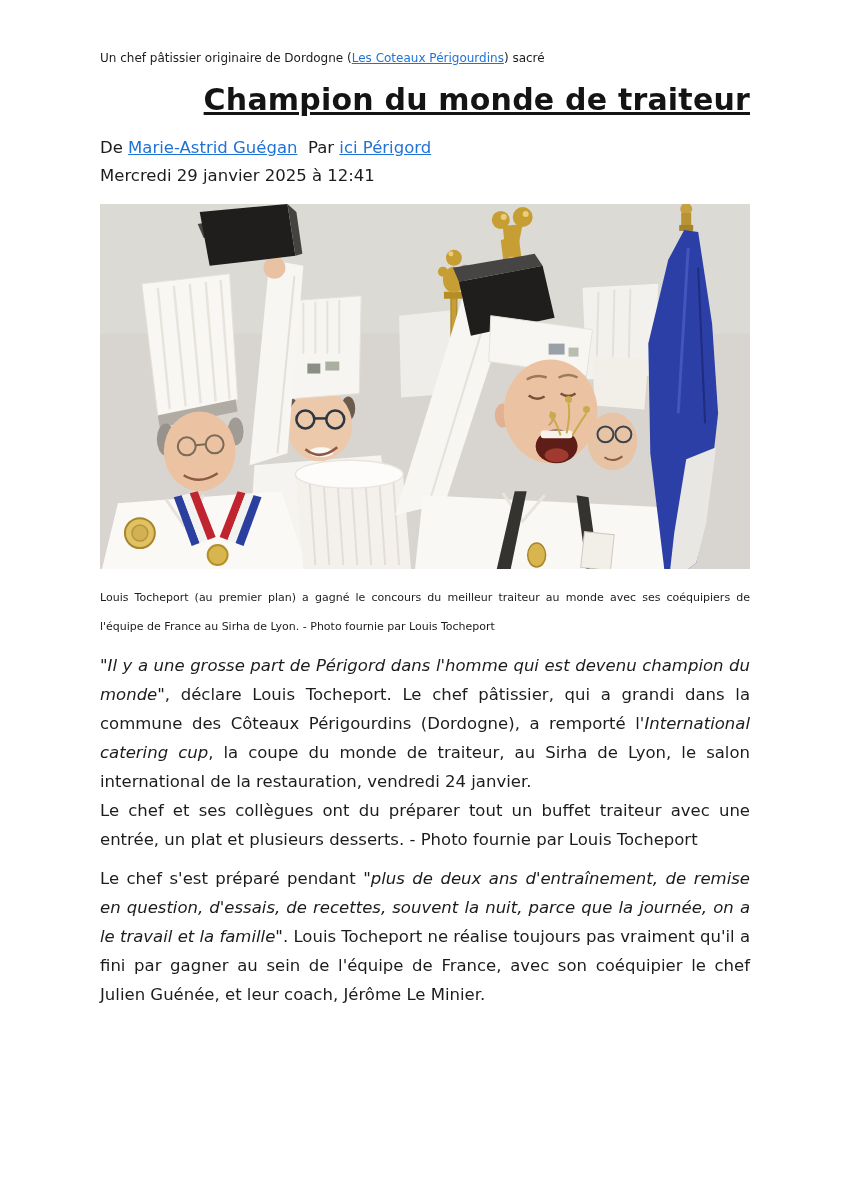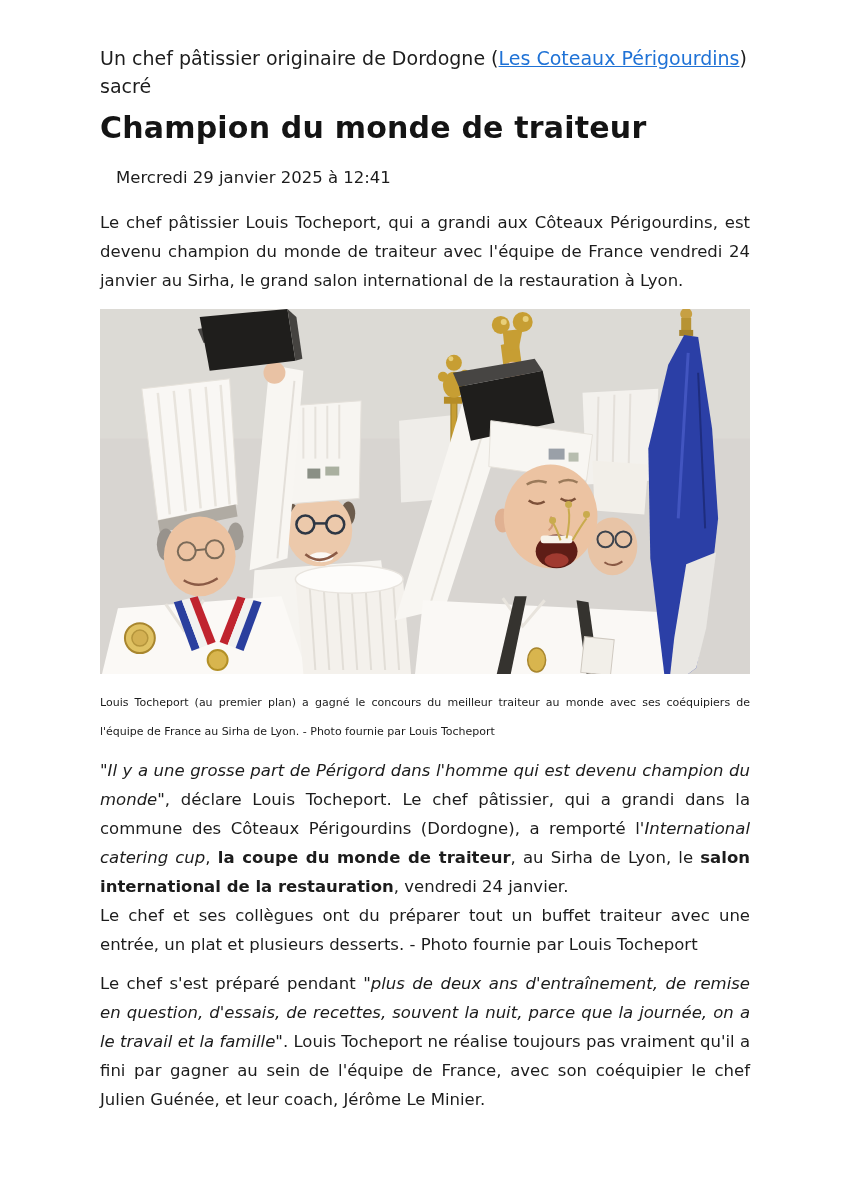--- a/index.html
+++ b/index.html
@@ -10,51 +10,51 @@
   }
   html,body{margin:0;padding:0;}
   body{
     width:848px;height:1200px;
     background:var(--page-background);
     font-family:"DejaVu Sans","Liberation Sans",sans-serif;
     color:var(--text-color);
   }
   .page{position:relative;width:848px;height:1200px;overflow:hidden;background:var(--page-background);}
   .content{position:absolute;left:100px;top:44px;width:650px;}
-  .kicker{font-size:19px;line-height:28px;margin:0;}
+  .kicker{font-size:12px;line-height:28px;margin:0;}
   a.doclink{color:var(--link-color);text-decoration:underline;cursor:pointer;}
   h1.title{
     font-size:30px;line-height:40px;font-weight:700;
-    text-align:left;color:var(--title-color);
-    margin:8px 0 8px 0;letter-spacing:.2px;
+    text-align:right;color:var(--title-color);
+    margin:8px 0 8px 0;letter-spacing:.2px;text-decoration:underline;
   }
   p.byline{font-size:16.5px;line-height:28px;margin:14px 0 0 0;white-space:pre-wrap;}
-  p.dateline{font-size:16.5px;line-height:28px;margin:16px;}
+  p.dateline{font-size:16.5px;line-height:28px;margin:0;}
   p.body{font-size:16.5px;line-height:29px;margin:10px 0 0 0;text-align:justify;}
   .it{font-style:italic;}
-  .b{font-weight:700;}
+  .b{font-weight:400;}
   figure.photo{margin:14px 0 0 0;width:650px;height:365px;}
   figure.photo svg{display:block;width:650px;height:365px;}
   p.caption{font-size:11px;line-height:29px;margin:14px 0 0 0;text-align:justify;}
   p.closing{font-size:16.5px;line-height:29px;margin:12px 0 0 0;}
 </style>
 </head>
 <body>
 
 <div class="page">
   <div class="content">
 
     <p class="kicker"><span>Un chef pâtissier originaire de Dordogne (</span><a class="doclink">Les Coteaux Périgourdins</a><span>) sacré</span></p>
 
     <h1 class="title">Champion du monde de traiteur</h1>
 
+    <p class="byline"><span>De </span><a class="doclink">Marie-Astrid Guégan</a><span>  Par </span><a class="doclink">ici Périgord</a></p>
 
     <p class="dateline">Mercredi 29 janvier 2025 à 12:41</p>
 
-    <p class="body">Le chef pâtissier Louis Tocheport, qui a grandi aux Côteaux Périgourdins, est devenu champion du monde de traiteur avec l'équipe de France vendredi 24 janvier au Sirha, le grand salon international de la restauration à Lyon.</p>
 
     <figure class="photo">
       <svg viewBox="0 0 652 366" preserveAspectRatio="none" role="img">
 
         <rect x="0" y="0" width="652" height="366" fill="#d8d5d1"></rect>
         <rect x="0" y="0" width="652" height="130" fill="#dedbd7" opacity="0.7"></rect>
 
         <g>
           <polygon points="300,112 358,106 356,190 302,194" fill="#efede9"></polygon>
           <polygon points="484,84 560,80 556,172 488,176" fill="#f3f1ed"></polygon>

